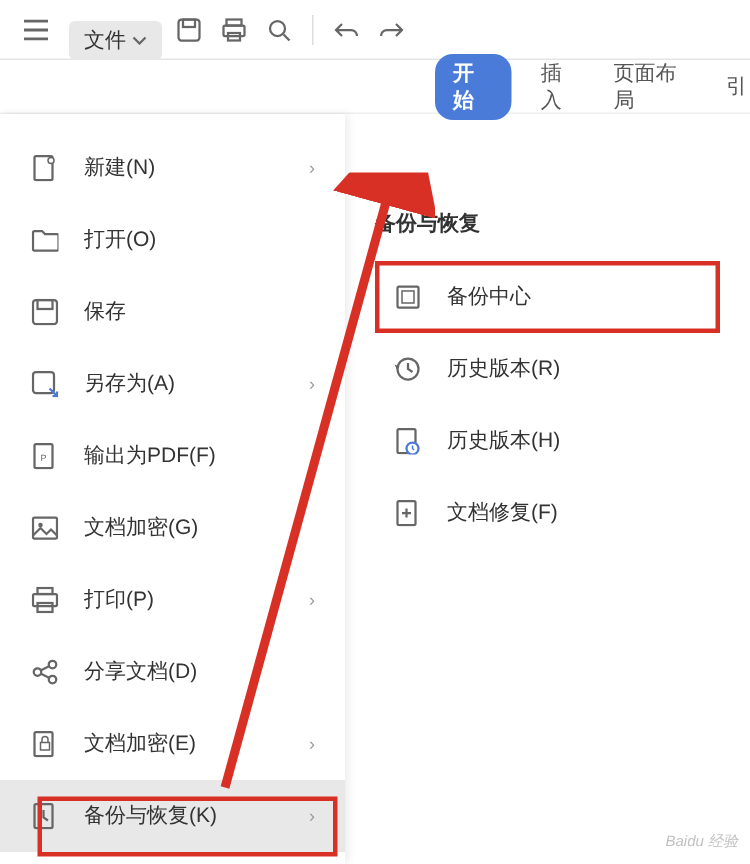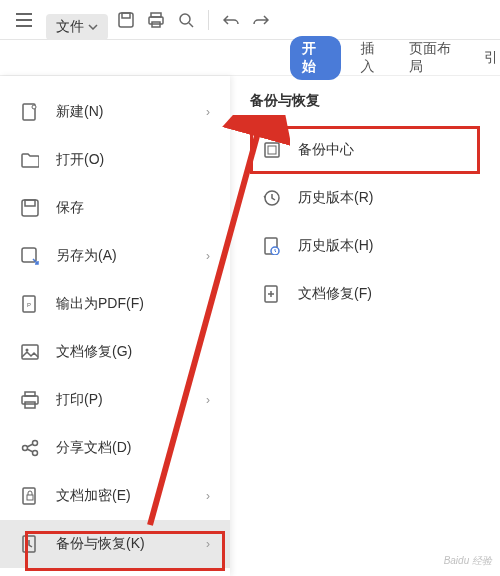--- a/index.html
+++ b/index.html
@@ -18,21 +18,21 @@
     .workspace { display: flex; height: calc(100% - 76px); }
     
     .file-menu { width: 230px; background: #fff; padding: 12px 0; box-shadow: 2px 0 6px rgba(0,0,0,0.08); }
     .menu-item { display: flex; align-items: center; padding: 14px 20px; gap: 16px; font-size: 14px; color: #333; }
     .menu-item.highlighted { background: #e8e8e8; }
     .menu-icon { width: 20px; height: 20px; display: flex; align-items: center; justify-content: center; color: #555; flex-shrink: 0; }
     .menu-label { flex: 1; }
     .menu-arrow { color: #999; font-size: 12px; }
     
     .submenu { flex: 1; padding: 16px 20px; }
-    .submenu-title { font-size: 14px; color: #333; font-weight: 600; margin-bottom: 16px; }
+    .submenu-title { font-size: 14px; color: #333; font-weight: 600; margin-bottom: 16px; margin-top: 48px; }
     .sub-item { display: flex; align-items: center; padding: 14px 12px; gap: 16px; font-size: 14px; color: #333; }
     .sub-item.boxed { border: 3px solid #d93025; padding: 11px 9px; }
     
     .highlight-box { position: absolute; border: 3px solid #d93025; pointer-events: none; }
     .box-bottom { left: 25px; top: 531px; width: 200px; height: 40px; }
     
     .arrow-svg { position: absolute; pointer-events: none; }
     
     .watermark { position: absolute; right: 8px; bottom: 8px; font-size: 10px; color: rgba(150,150,150,0.6); font-style: italic; }
   </style>
@@ -139,21 +139,21 @@
       <span class="menu-label">输出为PDF(F)</span>
     </div>
     <div class="menu-item">
       <span class="menu-icon">
           <svg width="18" height="18" viewBox="0 0 18 18">
             <rect x="1" y="2" width="16" height="14" rx="1" fill="none" stroke="#666" stroke-width="1.5"></rect>
             <circle cx="6" cy="7" r="1.5" fill="#666"></circle>
             <path d="M1 14l5-5 4 4 3-3 4 4" fill="none" stroke="#666" stroke-width="1.5"></path>
           </svg>
         </span>
-      <span class="menu-label">文档修复(G)</span>
+      <span class="menu-label">文档加密(G)</span>
     </div>
     <div class="menu-item">
       <span class="menu-icon">
           <svg width="18" height="18" viewBox="0 0 18 18">
             <rect x="4" y="1" width="10" height="4" fill="none" stroke="#666" stroke-width="1.5"></rect>
             <rect x="1" y="5" width="16" height="8" rx="1" fill="none" stroke="#666" stroke-width="1.5"></rect>
             <rect x="4" y="11" width="10" height="6" fill="none" stroke="#666" stroke-width="1.5"></rect>
           </svg>
         </span>
       <span class="menu-label">打印(P)</span>

